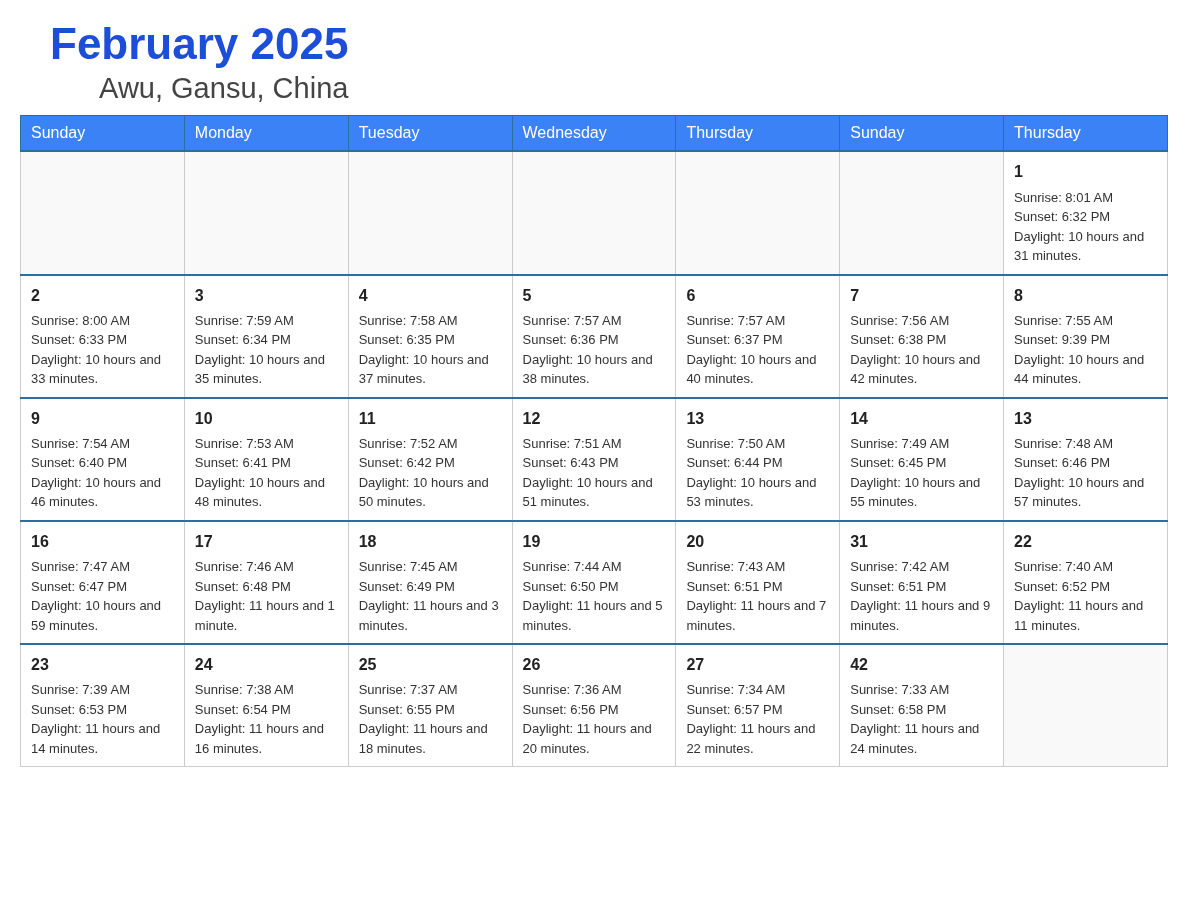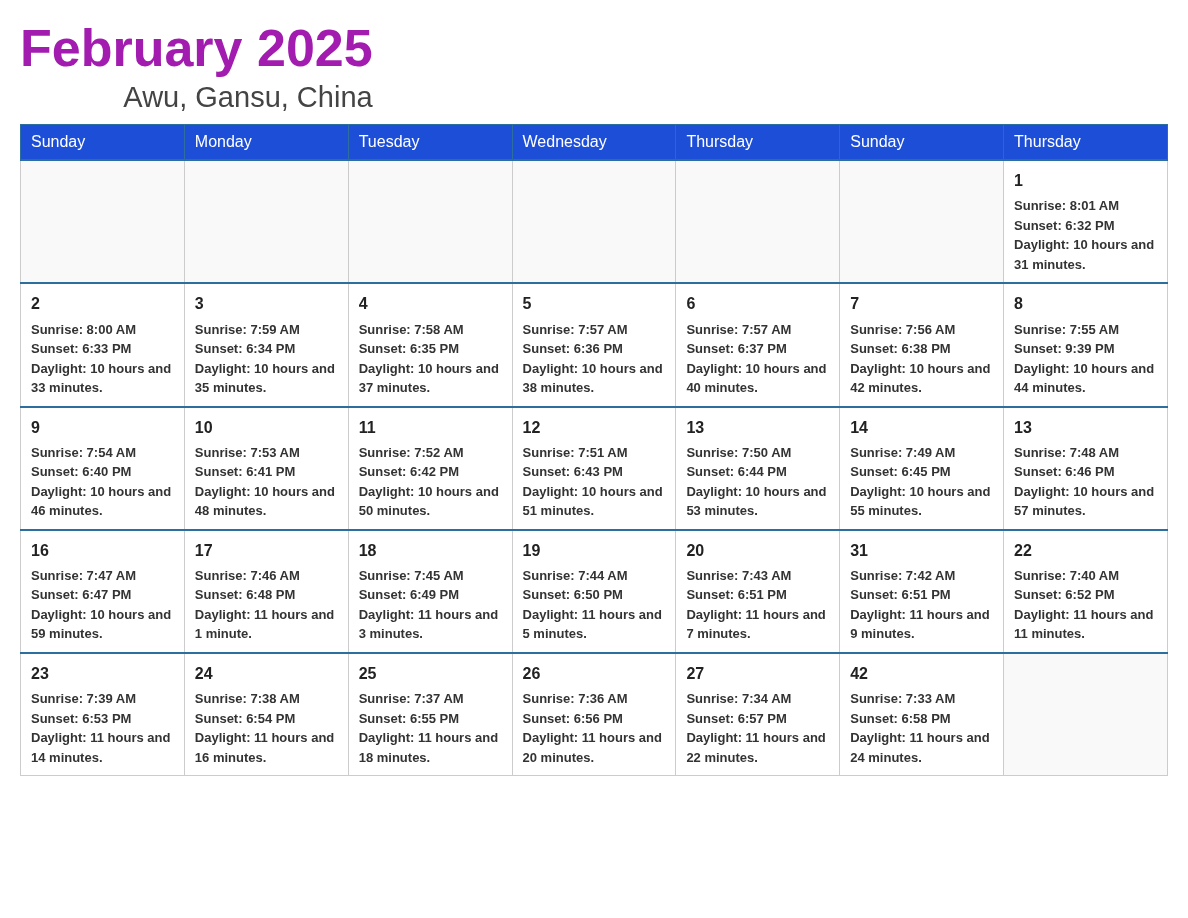--- a/index.html
+++ b/index.html
@@ -41,37 +41,38 @@
       border-left: 10px solid transparent;
       border-right: 10px solid transparent;
       border-top: 16px solid #1a7abf;
       margin-left: 4px;
       margin-bottom: 2px;
     }
     .title-block {
       text-align: right;
     }
     .title-month {
-      font-size: 52px;
+      font-size: 44px;
       font-weight: bold;
-      color: #a21caf;
+      color: #1d4ed8;
       line-height: 1.1;
+      margin-left: 30px;
     }
     .title-location {
       font-size: 29px;
       color: #444;
       margin-top: 4px;
     }
     .calendar {
       width: 100%;
       border-collapse: collapse;
       margin-top: 10px;
     }
     .calendar thead tr {
-      background-color: #1d4ed8;
+      background-color: #3b82f6;
     }
     .calendar thead th {
       color: #fff;
       font-size: 16px;
       font-weight: normal;
       padding: 8px 10px;
       text-align: left;
       border: 1px solid #2c6e9e;
       width: calc(100% / 7);
     }
@@ -92,21 +93,20 @@
       font-size: 16px;
       font-weight: bold;
       color: #222;
       display: block;
       margin-bottom: 4px;
     }
     .day-info {
       font-size: 13px;
       color: #333;
       line-height: 1.5;
-      font-weight: bold;
     }
     .empty-cell {
       background: #f9f9f9;
     }
   </style>
 </head>
 <body>
 
 <div class="header">
   <div class="title-block">

